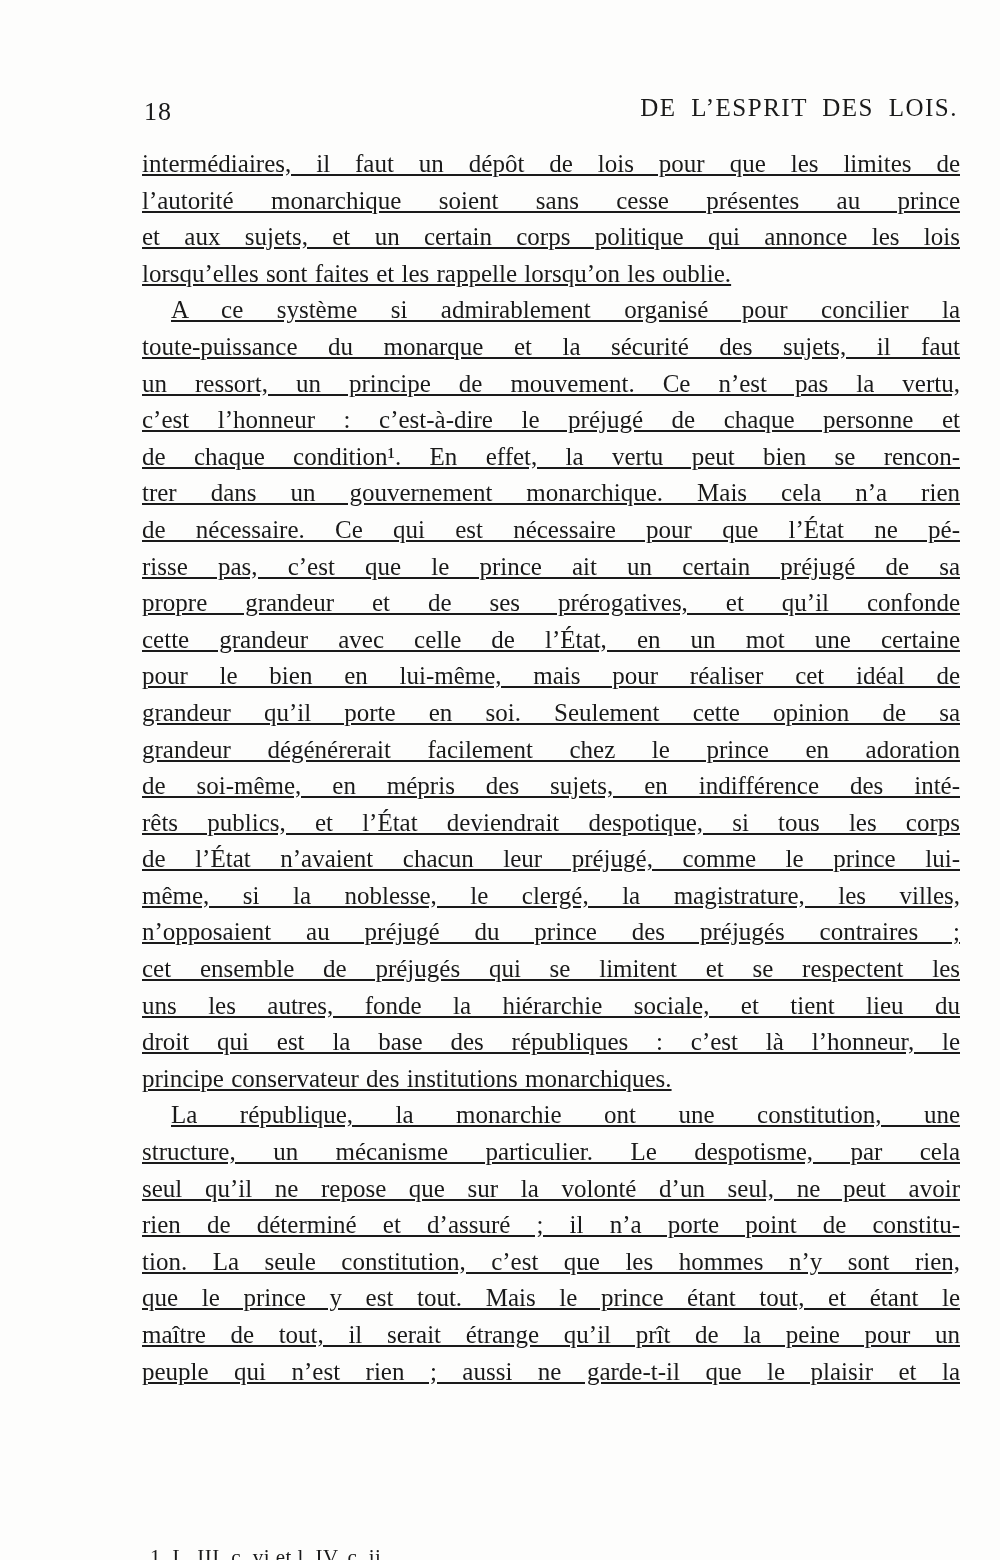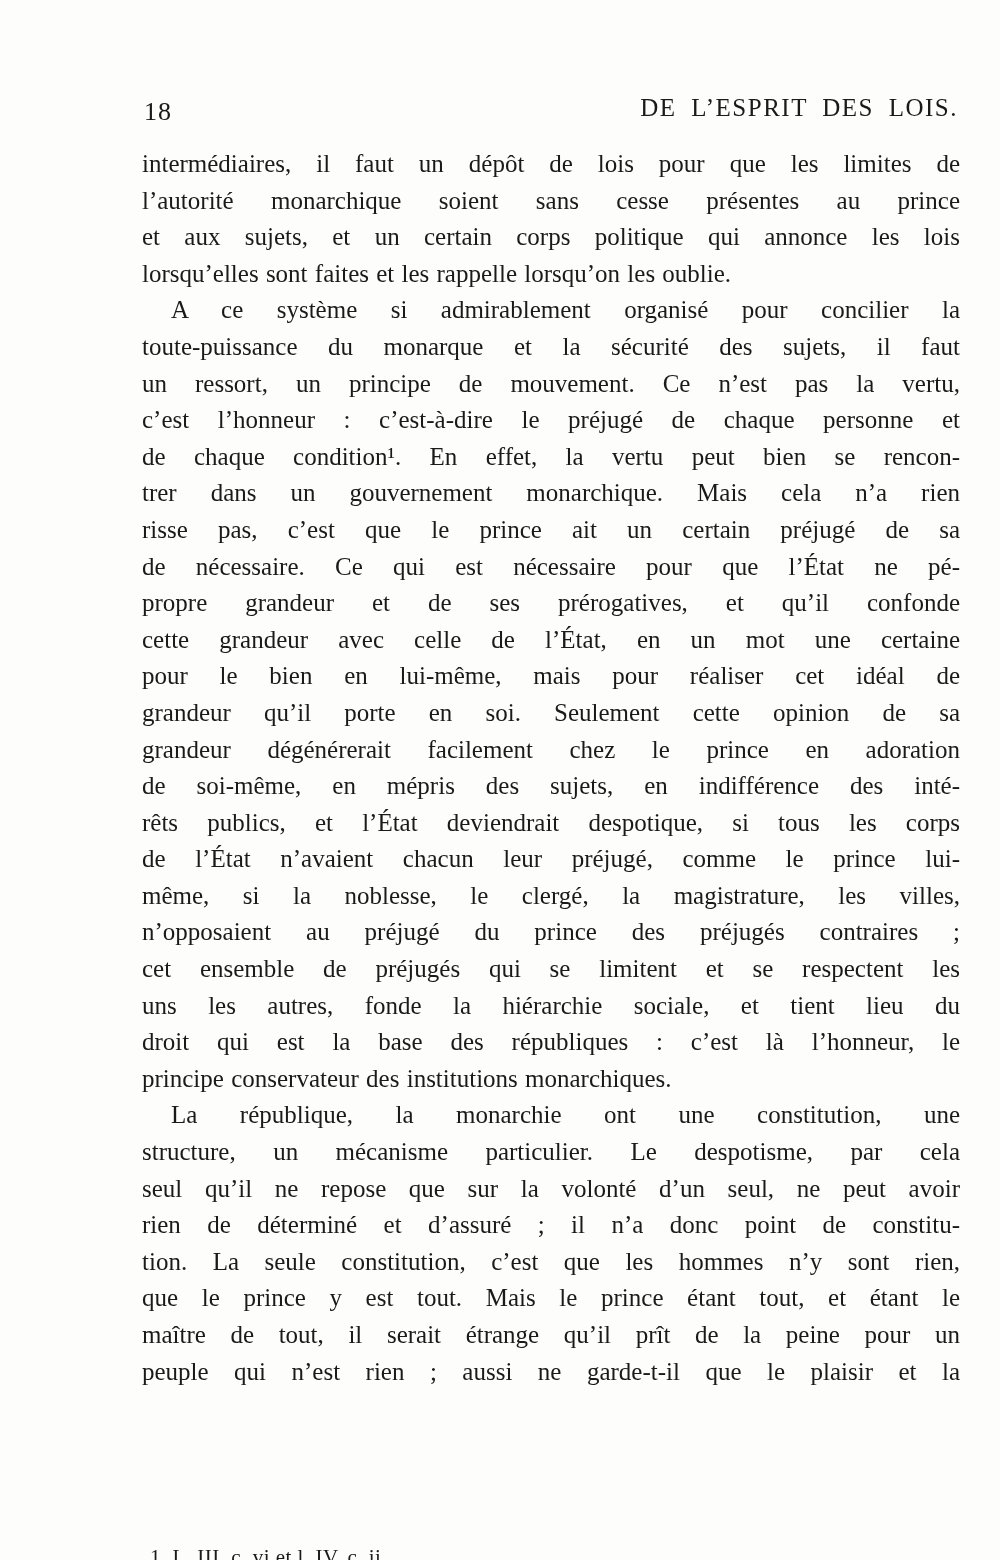--- a/index.html
+++ b/index.html
@@ -35,20 +35,21 @@
     font-size: 25px;
     letter-spacing: 1.5px;
     word-spacing: 7px;
     white-space: nowrap;
   }
   
   .textblock {
     position: absolute;
     left: 142px; top: 146px;
     width: 818px;
+    text-decoration: underline;
   }
   .para { margin: 0; padding: 0; }
   .line {
     font-size: 25px;
     line-height: 36.6px;
     text-align: justify;
     text-align-last: justify;
     word-spacing: 1px;
   }
   .line.last { text-align-last: left; }
@@ -77,42 +78,42 @@
         <div class="line">et aux sujets, et un certain corps politique qui annonce les lois</div>
         <div class="line last">lorsqu’elles sont faites et les rappelle lorsqu’on les oublie.</div>
       </div>
       <div class="para indent">
         <div class="line first">A ce système si admirablement organisé pour concilier la</div>
         <div class="line">toute-puissance du monarque et la sécurité des sujets, il faut</div>
         <div class="line">un ressort, un principe de mouvement. Ce n’est pas la vertu,</div>
         <div class="line">c’est l’honneur : c’est-à-dire le préjugé de chaque personne et</div>
         <div class="line">de chaque condition¹. En effet, la vertu peut bien se rencon-</div>
         <div class="line">trer dans un gouvernement monarchique. Mais cela n’a rien</div>
+        <div class="line">de nécessaire. Ce qui est nécessaire pour que l’État ne pé-</div>
         <div class="line">risse pas, c’est que le prince ait un certain préjugé de sa</div>
-        <div class="line">de nécessaire. Ce qui est nécessaire pour que l’État ne pé-</div>
         <div class="line">propre grandeur et de ses prérogatives, et qu’il confonde</div>
         <div class="line">cette grandeur avec celle de l’État, en un mot une certaine</div>
         <div class="line">pour le bien en lui-même, mais pour réaliser cet idéal de</div>
         <div class="line">grandeur qu’il porte en soi. Seulement cette opinion de sa</div>
         <div class="line">grandeur dégénérerait facilement chez le prince en adoration</div>
         <div class="line">de soi-même, en mépris des sujets, en indifférence des inté-</div>
         <div class="line">rêts publics, et l’État deviendrait despotique, si tous les corps</div>
         <div class="line">de l’État n’avaient chacun leur préjugé, comme le prince lui-</div>
         <div class="line">même, si la noblesse, le clergé, la magistrature, les villes,</div>
         <div class="line">n’opposaient au préjugé du prince des préjugés contraires ;</div>
         <div class="line">cet ensemble de préjugés qui se limitent et se respectent les</div>
         <div class="line">uns les autres, fonde la hiérarchie sociale, et tient lieu du</div>
         <div class="line">droit qui est la base des républiques : c’est là l’honneur, le</div>
         <div class="line last">principe conservateur des institutions monarchiques.</div>
       </div>
       <div class="para indent">
         <div class="line first">La république, la monarchie ont une constitution, une</div>
         <div class="line">structure, un mécanisme particulier. Le despotisme, par cela</div>
         <div class="line">seul qu’il ne repose que sur la volonté d’un seul, ne peut avoir</div>
-        <div class="line">rien de déterminé et d’assuré ; il n’a donc point de constitu-</div>
+        <div class="line">rien de déterminé et d’assuré ; il n’a porte point de constitu-</div>
         <div class="line">tion. La seule constitution, c’est que les hommes n’y sont rien,</div>
         <div class="line">que le prince y est tout. Mais le prince étant tout, et étant le</div>
         <div class="line">maître de tout, il serait étrange qu’il prît de la peine pour un</div>
         <div class="line">peuple qui n’est rien ; aussi ne garde-t-il que le plaisir et la</div>
       </div>
     </div>
 
   <div class="footnote">1. L. III, c. vi et l. IV, c. ii.</div>
 </div>
 

